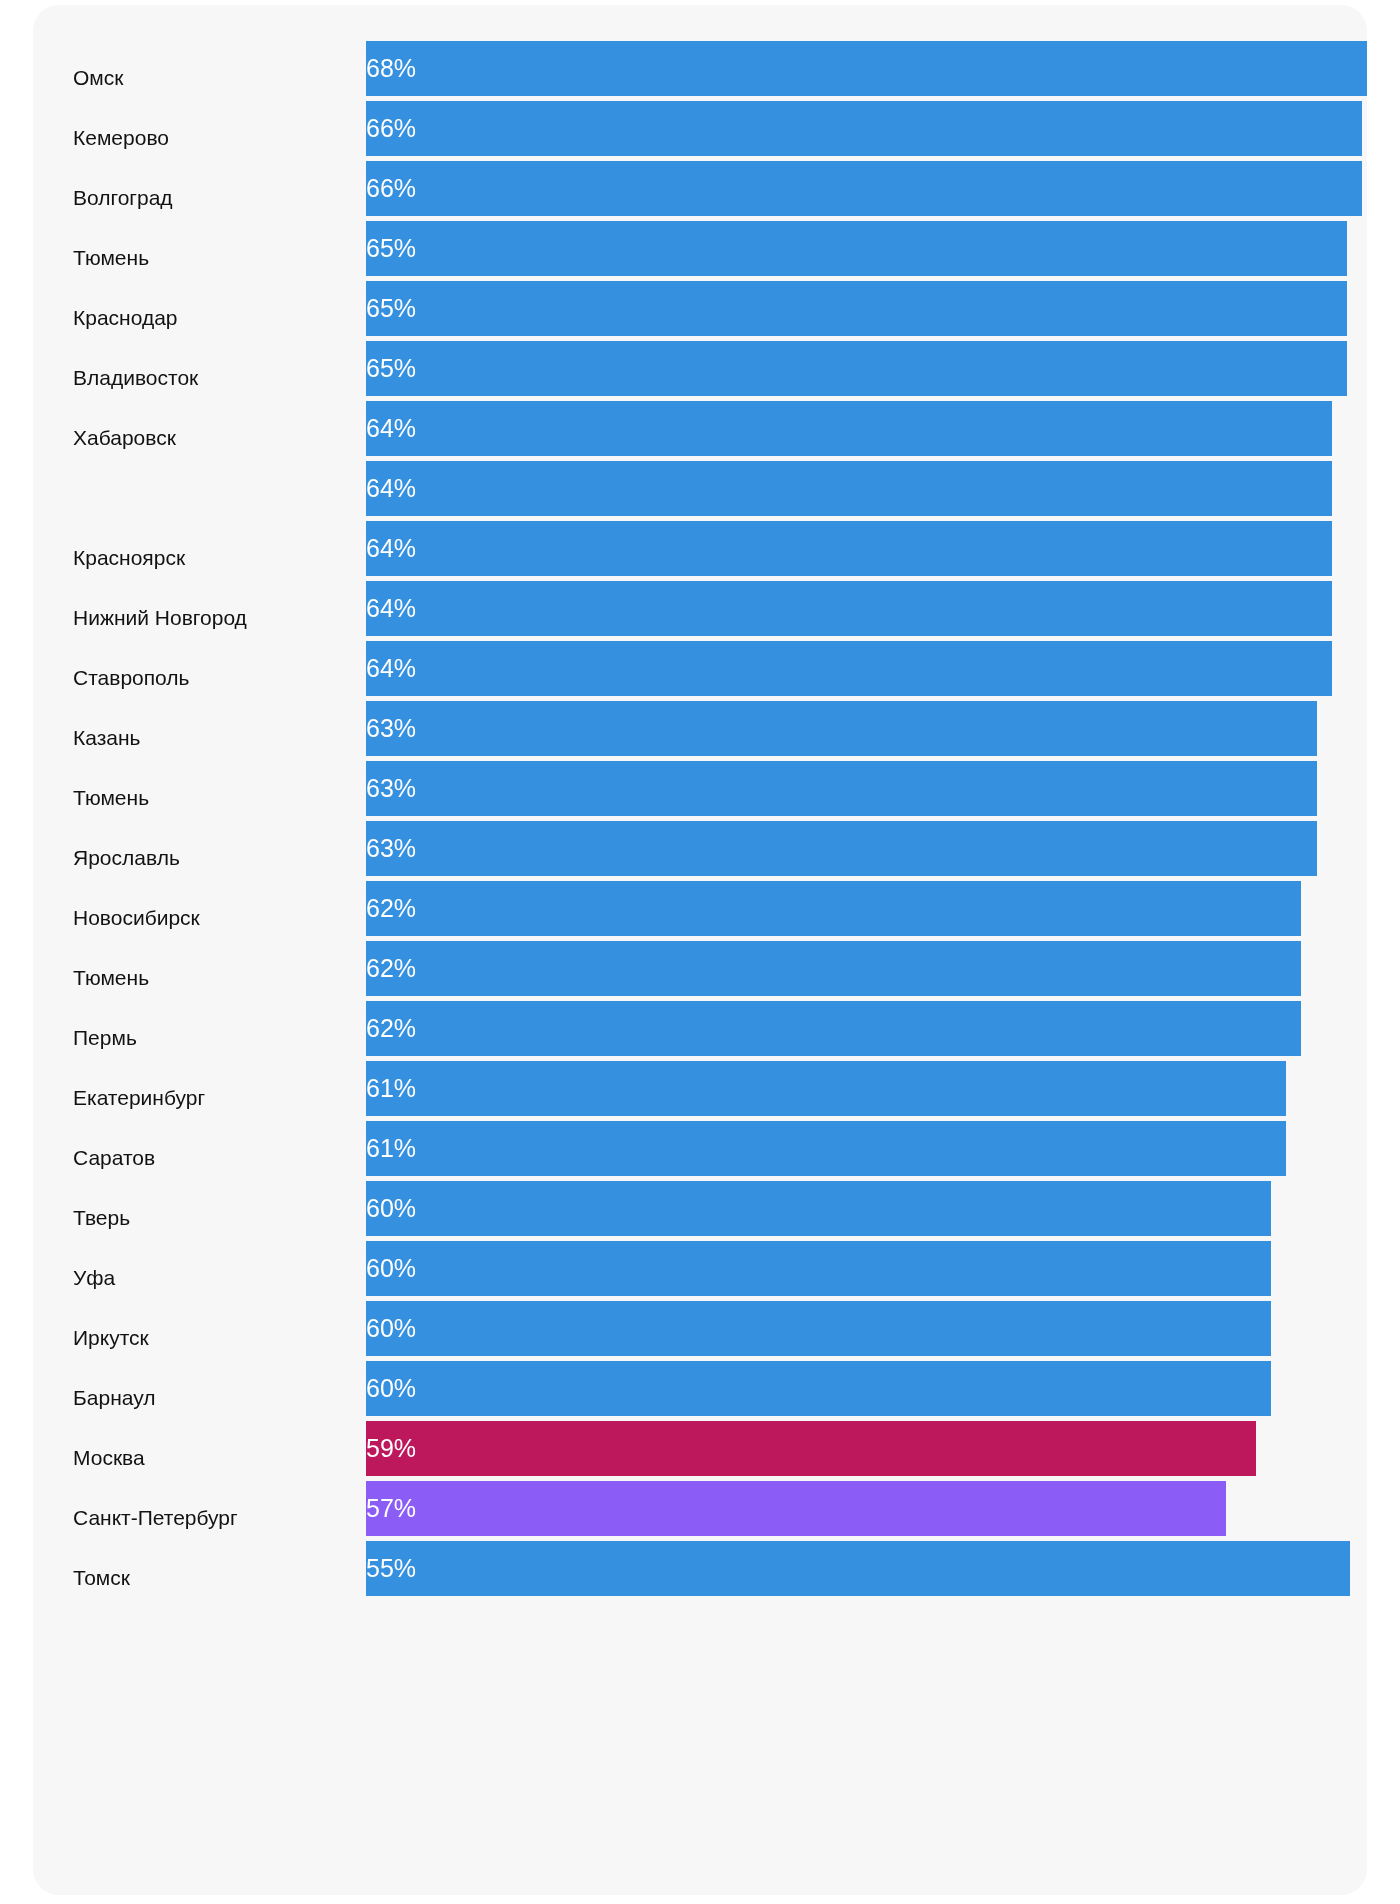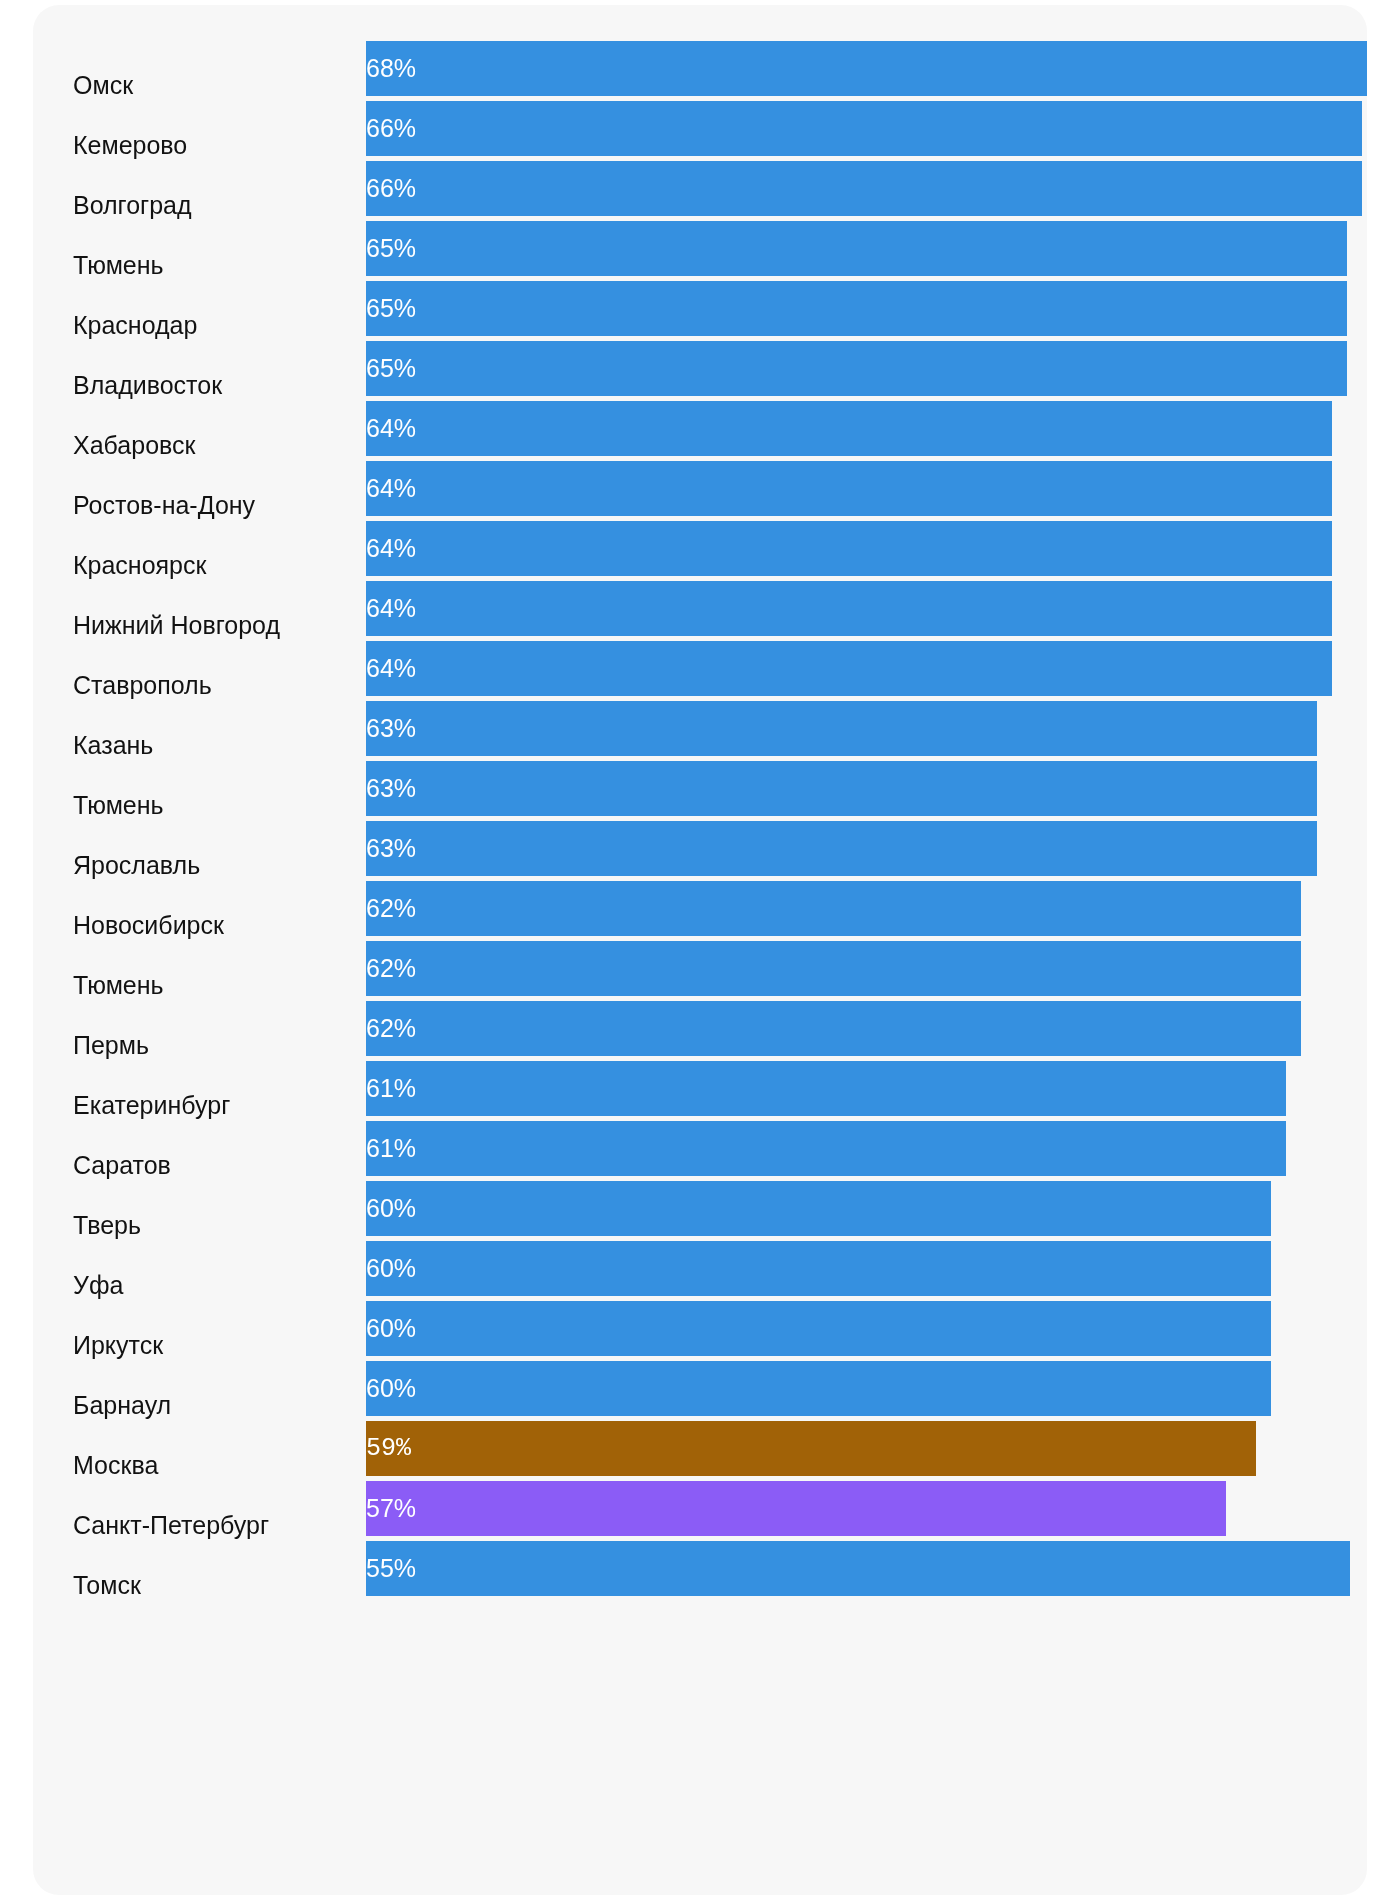--- a/index.html
+++ b/index.html
@@ -47,25 +47,25 @@
     position: relative;
     margin-top: 34px;
   }
   .row {
     position: relative;
     height: 60px;
   }
   .row-label {
     position: absolute;
     left: 40px;
-    top: 16px;
+    top: 9px;
     height: 60px;
     display: flex;
     align-items: center;
-    font-size: 25px;
+    font-size: 21px;
     color: #121212;
     white-space: nowrap;
   }
   .bar-track {
     position: absolute;
     left: 333px;
     top: 0;
     height: 60px;
     right: 0;
   }
@@ -141,21 +141,20 @@
       </div>
       <div class="row">
         <div class="row-label">Хабаровск</div>
         <div class="bar-track">
           <div class="bar" style="width: 966px; background: rgb(53, 144, 224);">
             <span class="bar-value">64%</span>
           </div>
         </div>
       </div>
       <div class="row">
-        <div class="row-label">Ростов-на-Дону</div>
         <div class="bar-track">
           <div class="bar" style="width: 966px; background: rgb(53, 144, 224);">
             <span class="bar-value">64%</span>
           </div>
         </div>
       </div>
       <div class="row">
         <div class="row-label">Красноярск</div>
         <div class="bar-track">
           <div class="bar" style="width: 966px; background: rgb(53, 144, 224);">
@@ -271,21 +270,21 @@
         <div class="row-label">Барнаул</div>
         <div class="bar-track">
           <div class="bar" style="width: 905px; background: rgb(53, 144, 224);">
             <span class="bar-value">60%</span>
           </div>
         </div>
       </div>
       <div class="row">
         <div class="row-label">Москва</div>
         <div class="bar-track">
-          <div class="bar" style="width: 890px; background: #a16207; font-family: Liberation Mono, monospace;">
+          <div class="bar" style="width: 890px; background: #be185d;">
             <span class="bar-value">59%</span>
           </div>
         </div>
       </div>
       <div class="row">
         <div class="row-label">Санкт-Петербург</div>
         <div class="bar-track">
           <div class="bar" style="width: 860px; background: #8b5cf6;">
             <span class="bar-value">57%</span>
           </div>

